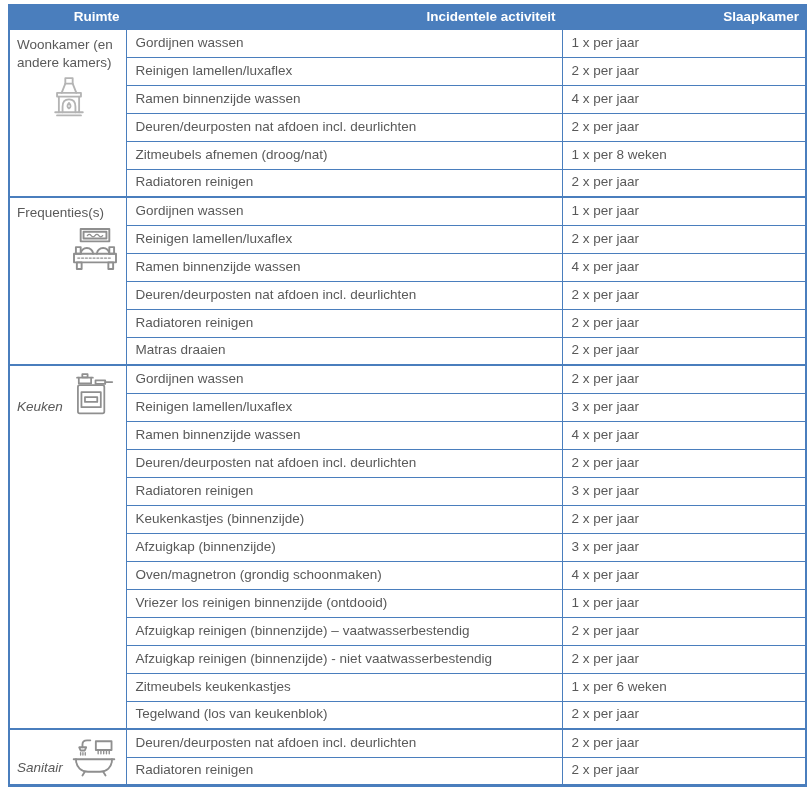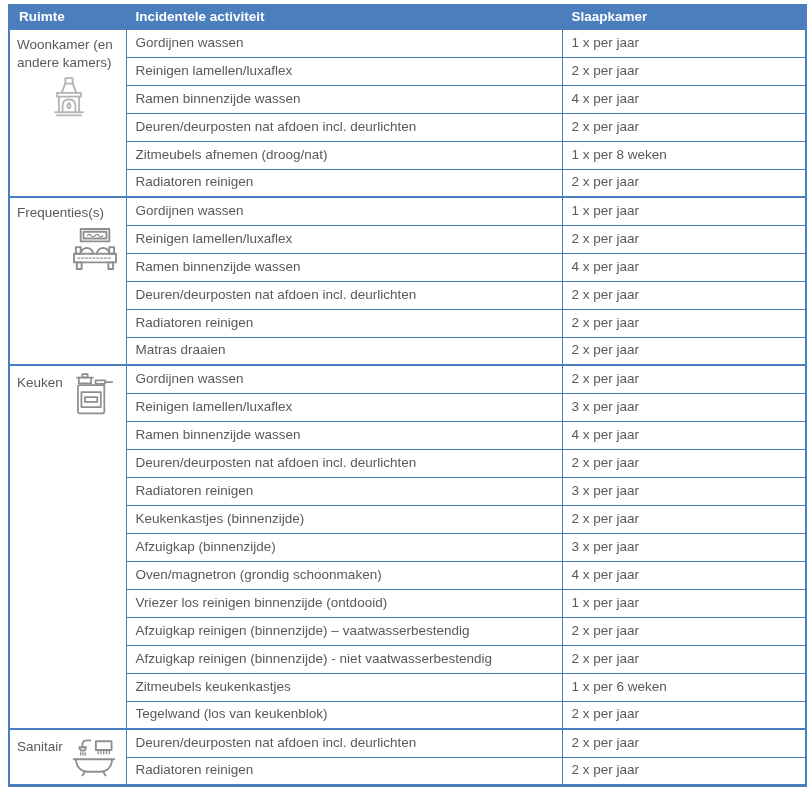--- a/index.html
+++ b/index.html
@@ -17,39 +17,39 @@
   }
   .wrap{padding:4px 6px 0 8px;}
   table{
     border-collapse:collapse;width:797px;table-layout:fixed;
     border:2px solid var(--border);
     border-bottom:3px solid var(--border);
   }
   thead th{
     background:var(--header-bg);
     border:1px solid var(--header-bg);
-    color:#ffffff;font-size:13.5px;font-weight:bold;text-align:left;
+    color:#ffffff;font-size:13.5px;font-weight:bold;text-align:right;
     height:24px;padding:3px 6px 4px 9px;
   }
   td{
     border:1px solid var(--border);
     height:28px;padding:2px 6px 2px 9px;
     font-size:13.5px;color:var(--cell-text);vertical-align:middle;
     line-height:1.25;
   }
   tr.group-start td{border-top:2px solid var(--border);}
   td.room-cell{vertical-align:top;padding:6px 4px 2px 7px;margin-left:6px;}
   .room-label{display:block;line-height:1.3;}
   .room-icon{line-height:0;}
   .room-icon svg{display:inline-block;}
   
   .stacked .room-icon{display:block;margin-top:6px;text-align:center;}
   .group-1 .room-icon{text-align:right;padding-right:2px;}
   
-  .inline .room-inner{display:flex;gap:7px;align-items:flex-start;}
+  .inline .room-inner{display:flex;gap:7px;align-items:flex-end;font-style:italic;}
   .inline .room-label{padding-top:2px;white-space:nowrap;}
   .icon-light{color:var(--icon-light);}
   .icon-gray{color:var(--icon-gray);}
 </style>
 </head>
 <body>
 
 <div class="wrap">
   <table>
     <colgroup>

